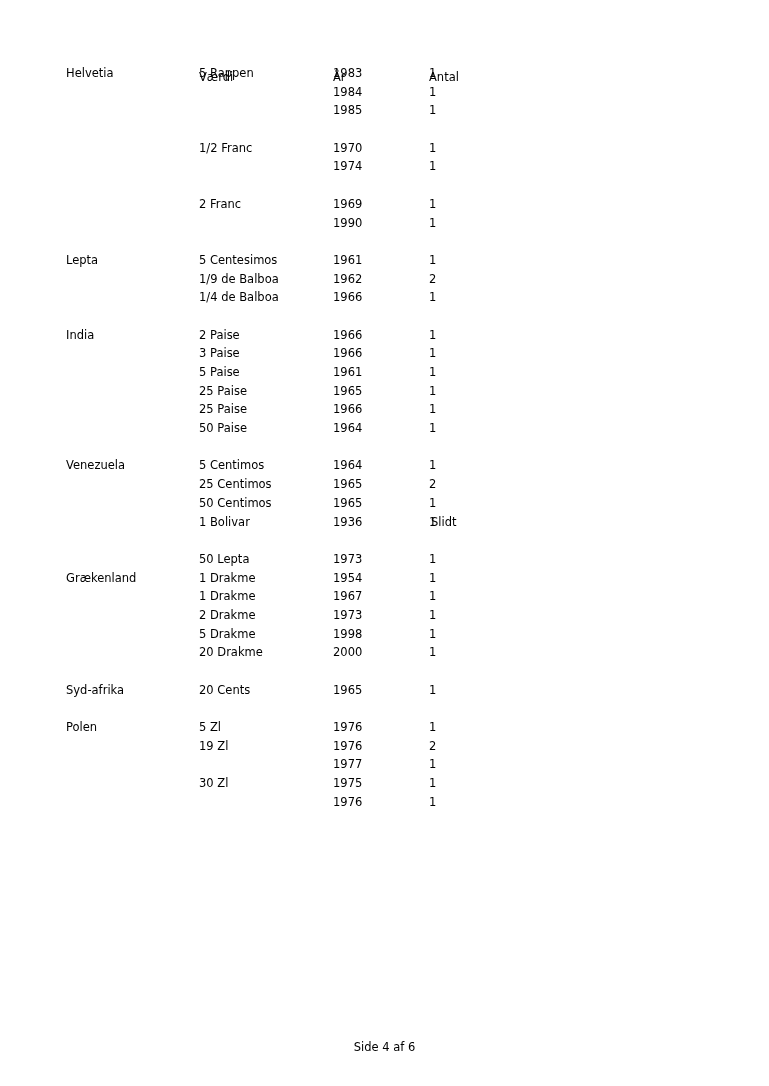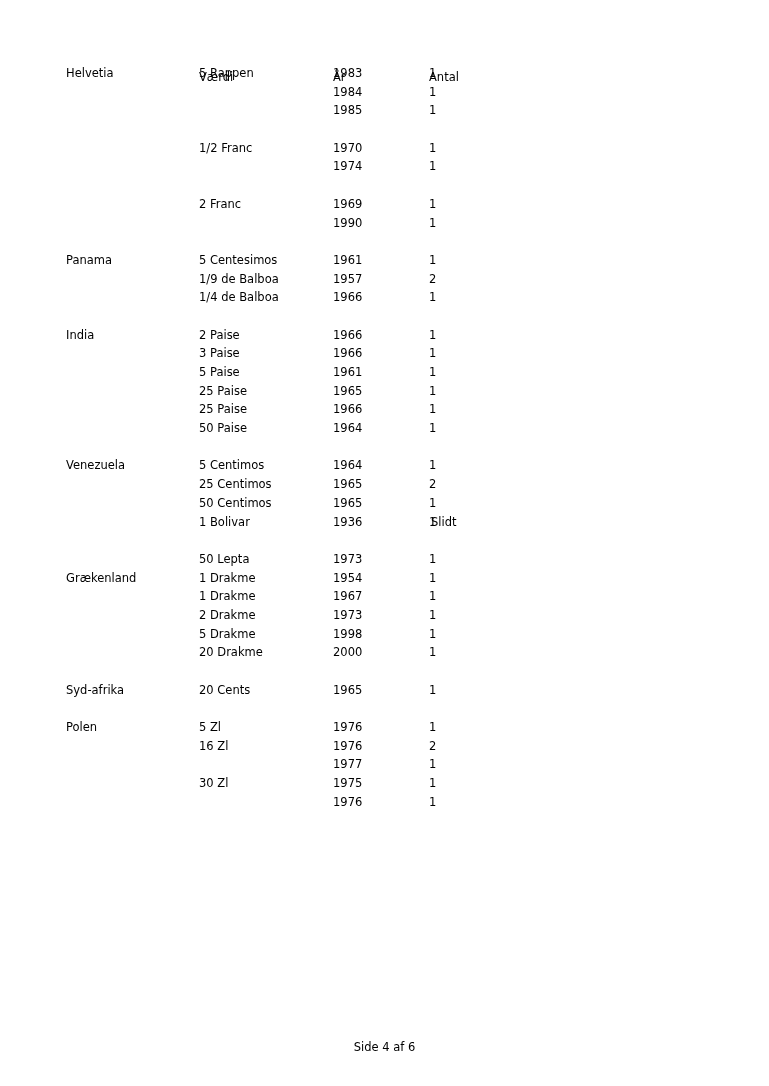--- a/index.html
+++ b/index.html
@@ -138,30 +138,30 @@
         <span class="cell col-note"></span>
       </div>
       <div class="row">
         <span class="cell col-country"></span>
         <span class="cell col-value"></span>
         <span class="cell col-year"></span>
         <span class="cell col-count"></span>
         <span class="cell col-note"></span>
       </div>
       <div class="row">
-        <span class="cell col-country">Panama</span>
+        <span class="cell col-country">Lepta</span>
         <span class="cell col-value">5 Centesimos</span>
         <span class="cell col-year">1961</span>
         <span class="cell col-count">1</span>
         <span class="cell col-note"></span>
       </div>
       <div class="row">
         <span class="cell col-country"></span>
         <span class="cell col-value">1/9 de Balboa</span>
-        <span class="cell col-year">1957</span>
+        <span class="cell col-year">1962</span>
         <span class="cell col-count">2</span>
         <span class="cell col-note"></span>
       </div>
       <div class="row">
         <span class="cell col-country"></span>
         <span class="cell col-value">1/4 de Balboa</span>
         <span class="cell col-year">1966</span>
         <span class="cell col-count">1</span>
         <span class="cell col-note"></span>
       </div>
@@ -321,21 +321,21 @@
       </div>
       <div class="row">
         <span class="cell col-country">Polen</span>
         <span class="cell col-value">5 Zl</span>
         <span class="cell col-year">1976</span>
         <span class="cell col-count">1</span>
         <span class="cell col-note"></span>
       </div>
       <div class="row">
         <span class="cell col-country"></span>
-        <span class="cell col-value">16 Zl</span>
+        <span class="cell col-value">19 Zl</span>
         <span class="cell col-year">1976</span>
         <span class="cell col-count">2</span>
         <span class="cell col-note"></span>
       </div>
       <div class="row">
         <span class="cell col-country"></span>
         <span class="cell col-value"></span>
         <span class="cell col-year">1977</span>
         <span class="cell col-count">1</span>
         <span class="cell col-note"></span>

